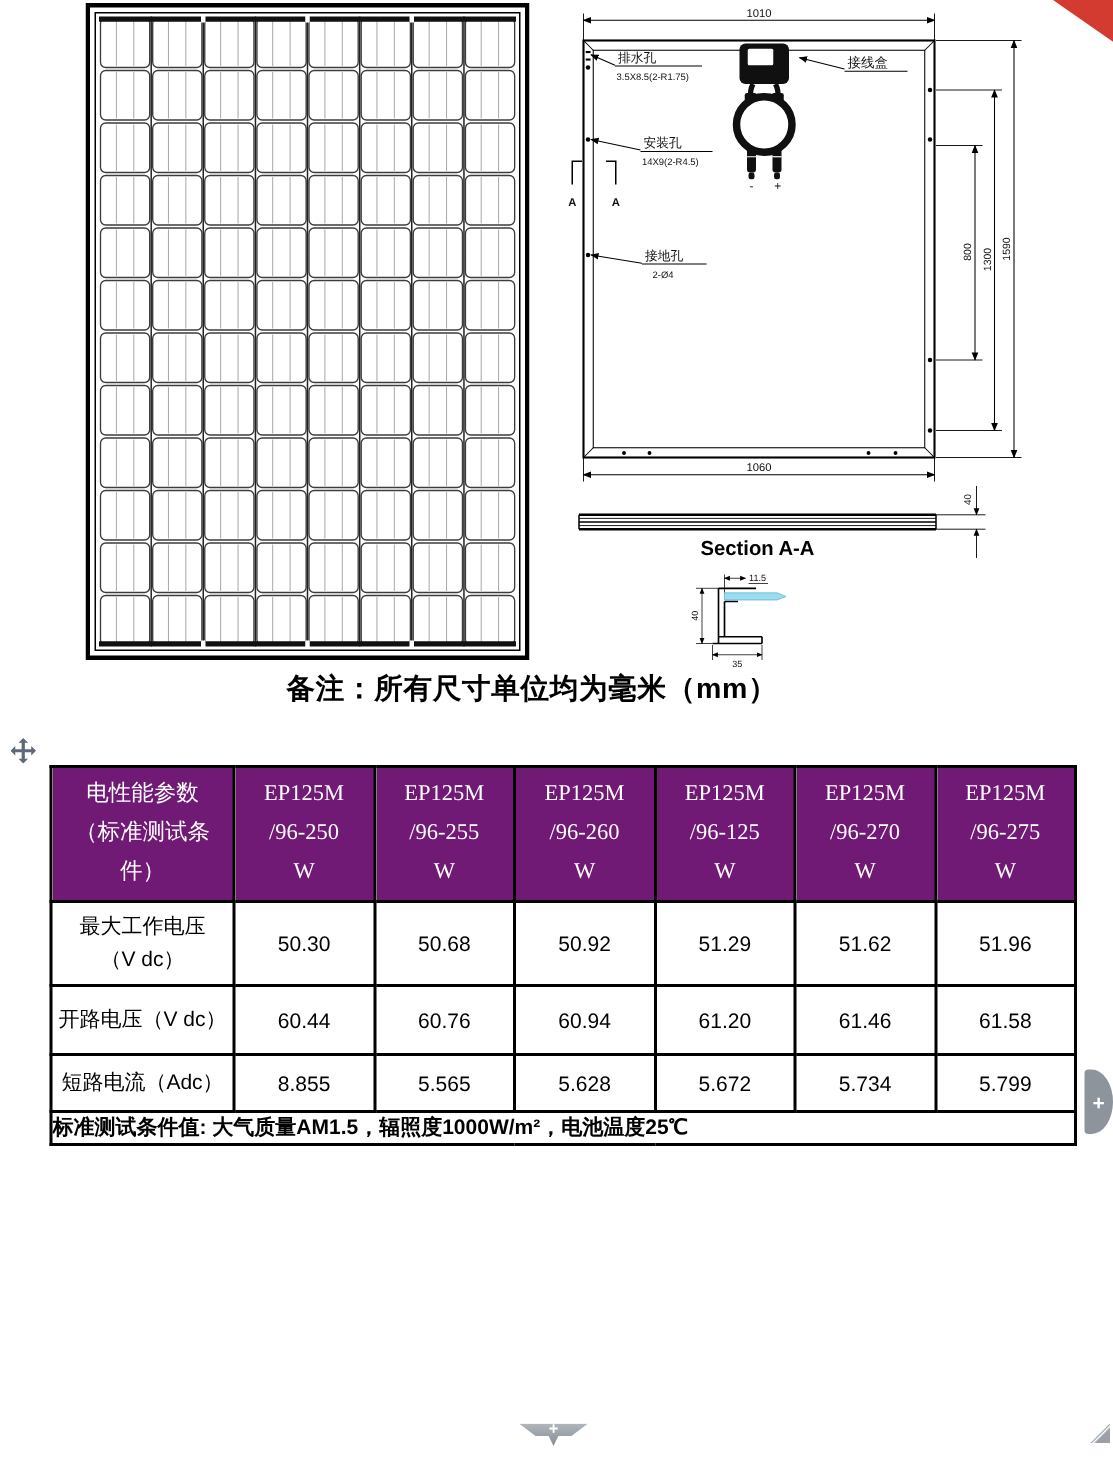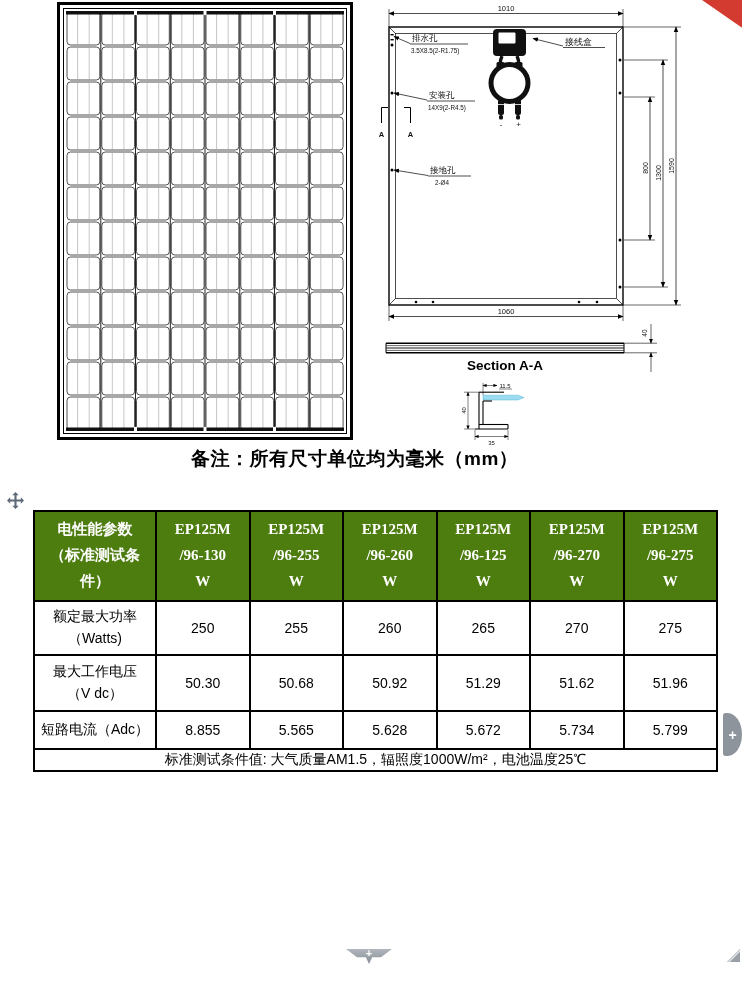--- a/index.html
+++ b/index.html
@@ -17,30 +17,30 @@
 
   
   .red-corner{right:0;top:0;width:40px;height:29px;
     clip-path:polygon(0 0,100% 0,100% 96%);
     background:linear-gradient(45deg,#92201b 0 34%,#d33a30 34%)}
 
   
   table.spec{position:absolute;left:33px;top:510px;width:683px;border-collapse:collapse;
     table-layout:fixed;text-align:center}
   .spec th,.spec td{border:2px solid #000;padding:0;overflow:hidden}
-  .spec thead th{background:#4d7c0f;color:#fff;font-family:"Liberation Serif",serif;
-    font-weight:bold;font-size:15px;height:88px;line-height:1.72}
+  .spec thead th{background:#701a75;color:#fff;font-family:"Liberation Serif",serif;
+    font-weight:normal;font-size:15px;height:88px;line-height:1.72}
   .spec thead th span{display:block}
   .spec td{font-size:14px}
   tr.rh0 td{height:52px} tr.rh1 td{height:44px} tr.rh2 td{height:54px}
   tr.rh3 td{height:52px} tr.rh4 td{height:44px} tr.rh5 td{height:36px} tr.rh6 td{height:33px}
   .lbl2{display:block;line-height:1.55}
   .wavy{text-decoration-style:wavy;text-decoration-color:#e03131;
     text-decoration-thickness:1px;text-underline-offset:3px}
-  .footer-cell{font-size:15px;font-weight:normal;text-align:center;padding:7px 4px 7px 7px;height:20px}
+  .footer-cell{font-size:15px;font-weight:bold;text-align:left;padding:7px 4px 7px 7px;height:20px}
 
   
   .move-handle{left:7px;top:492px;width:17px;height:17px;cursor:move}
   .side-btn{left:723px;top:713px;width:19px;height:43px;background:#8d949c;
     border-radius:3px 16px 16px 3px / 3px 24px 24px 3px;color:#fff;font-weight:bold;
     font-size:14px;display:flex;align-items:center;justify-content:center;cursor:pointer}
   .bottom-btn{left:346px;top:949px;width:46px;height:15px;
     background:linear-gradient(#b0b6bc,#878e96);
     clip-path:polygon(0 0,100% 0,76% 55%,57% 55%,50% 100%,43% 55%,24% 55%);
     color:#fff;font-weight:bold;font-size:11px;text-align:center;line-height:9px;cursor:pointer}
@@ -531,21 +531,21 @@
   </colgroup>
   <thead>
     <tr>
       <th>
         <span>电性能参数</span>
         <span>（标准测试条</span>
         <span>件）</span>
       </th>
       <th>
         <span>EP125M</span>
-        <span>/96-130</span>
+        <span>/96-250</span>
         <span>W</span>
       </th>
       <th>
         <span>EP125M</span>
         <span>/96-255</span>
         <span>W</span>
       </th>
       <th>
         <span>EP125M</span>
         <span>/96-260</span>
@@ -562,43 +562,42 @@
         <span>W</span>
       </th>
       <th>
         <span>EP125M</span>
         <span>/96-275</span>
         <span>W</span>
       </th>
     </tr>
   </thead>
   <tbody>
-    <tr class="rh0">
-      <td>
-        <span class="lbl2">额定最大功率</span>
-        <span class="lbl2">（Watts)</span>
-      </td>
-      <td>250</td>
-      <td>255</td>
-      <td>260</td>
-      <td>265</td>
-      <td>270</td>
-      <td>275</td>
-    </tr>
     <tr class="rh2">
       <td>
         <span class="lbl2">最大工作电压</span>
         <span class="lbl2">（V dc）</span>
       </td>
       <td>50.30</td>
       <td>50.68</td>
       <td>50.92</td>
       <td>51.29</td>
       <td>51.62</td>
       <td>51.96</td>
+    </tr>
+    <tr class="rh4">
+      <td>
+        <span>开路电压（V dc）</span>
+      </td>
+      <td>60.44</td>
+      <td>60.76</td>
+      <td>60.94</td>
+      <td>61.20</td>
+      <td>61.46</td>
+      <td>61.58</td>
     </tr>
     <tr class="rh5">
       <td>
         <span>短路电流（</span><span class="wavy">Adc</span><span>）</span>
       </td>
       <td>8.855</td>
       <td>5.565</td>
       <td>5.628</td>
       <td>5.672</td>
       <td>5.734</td>

